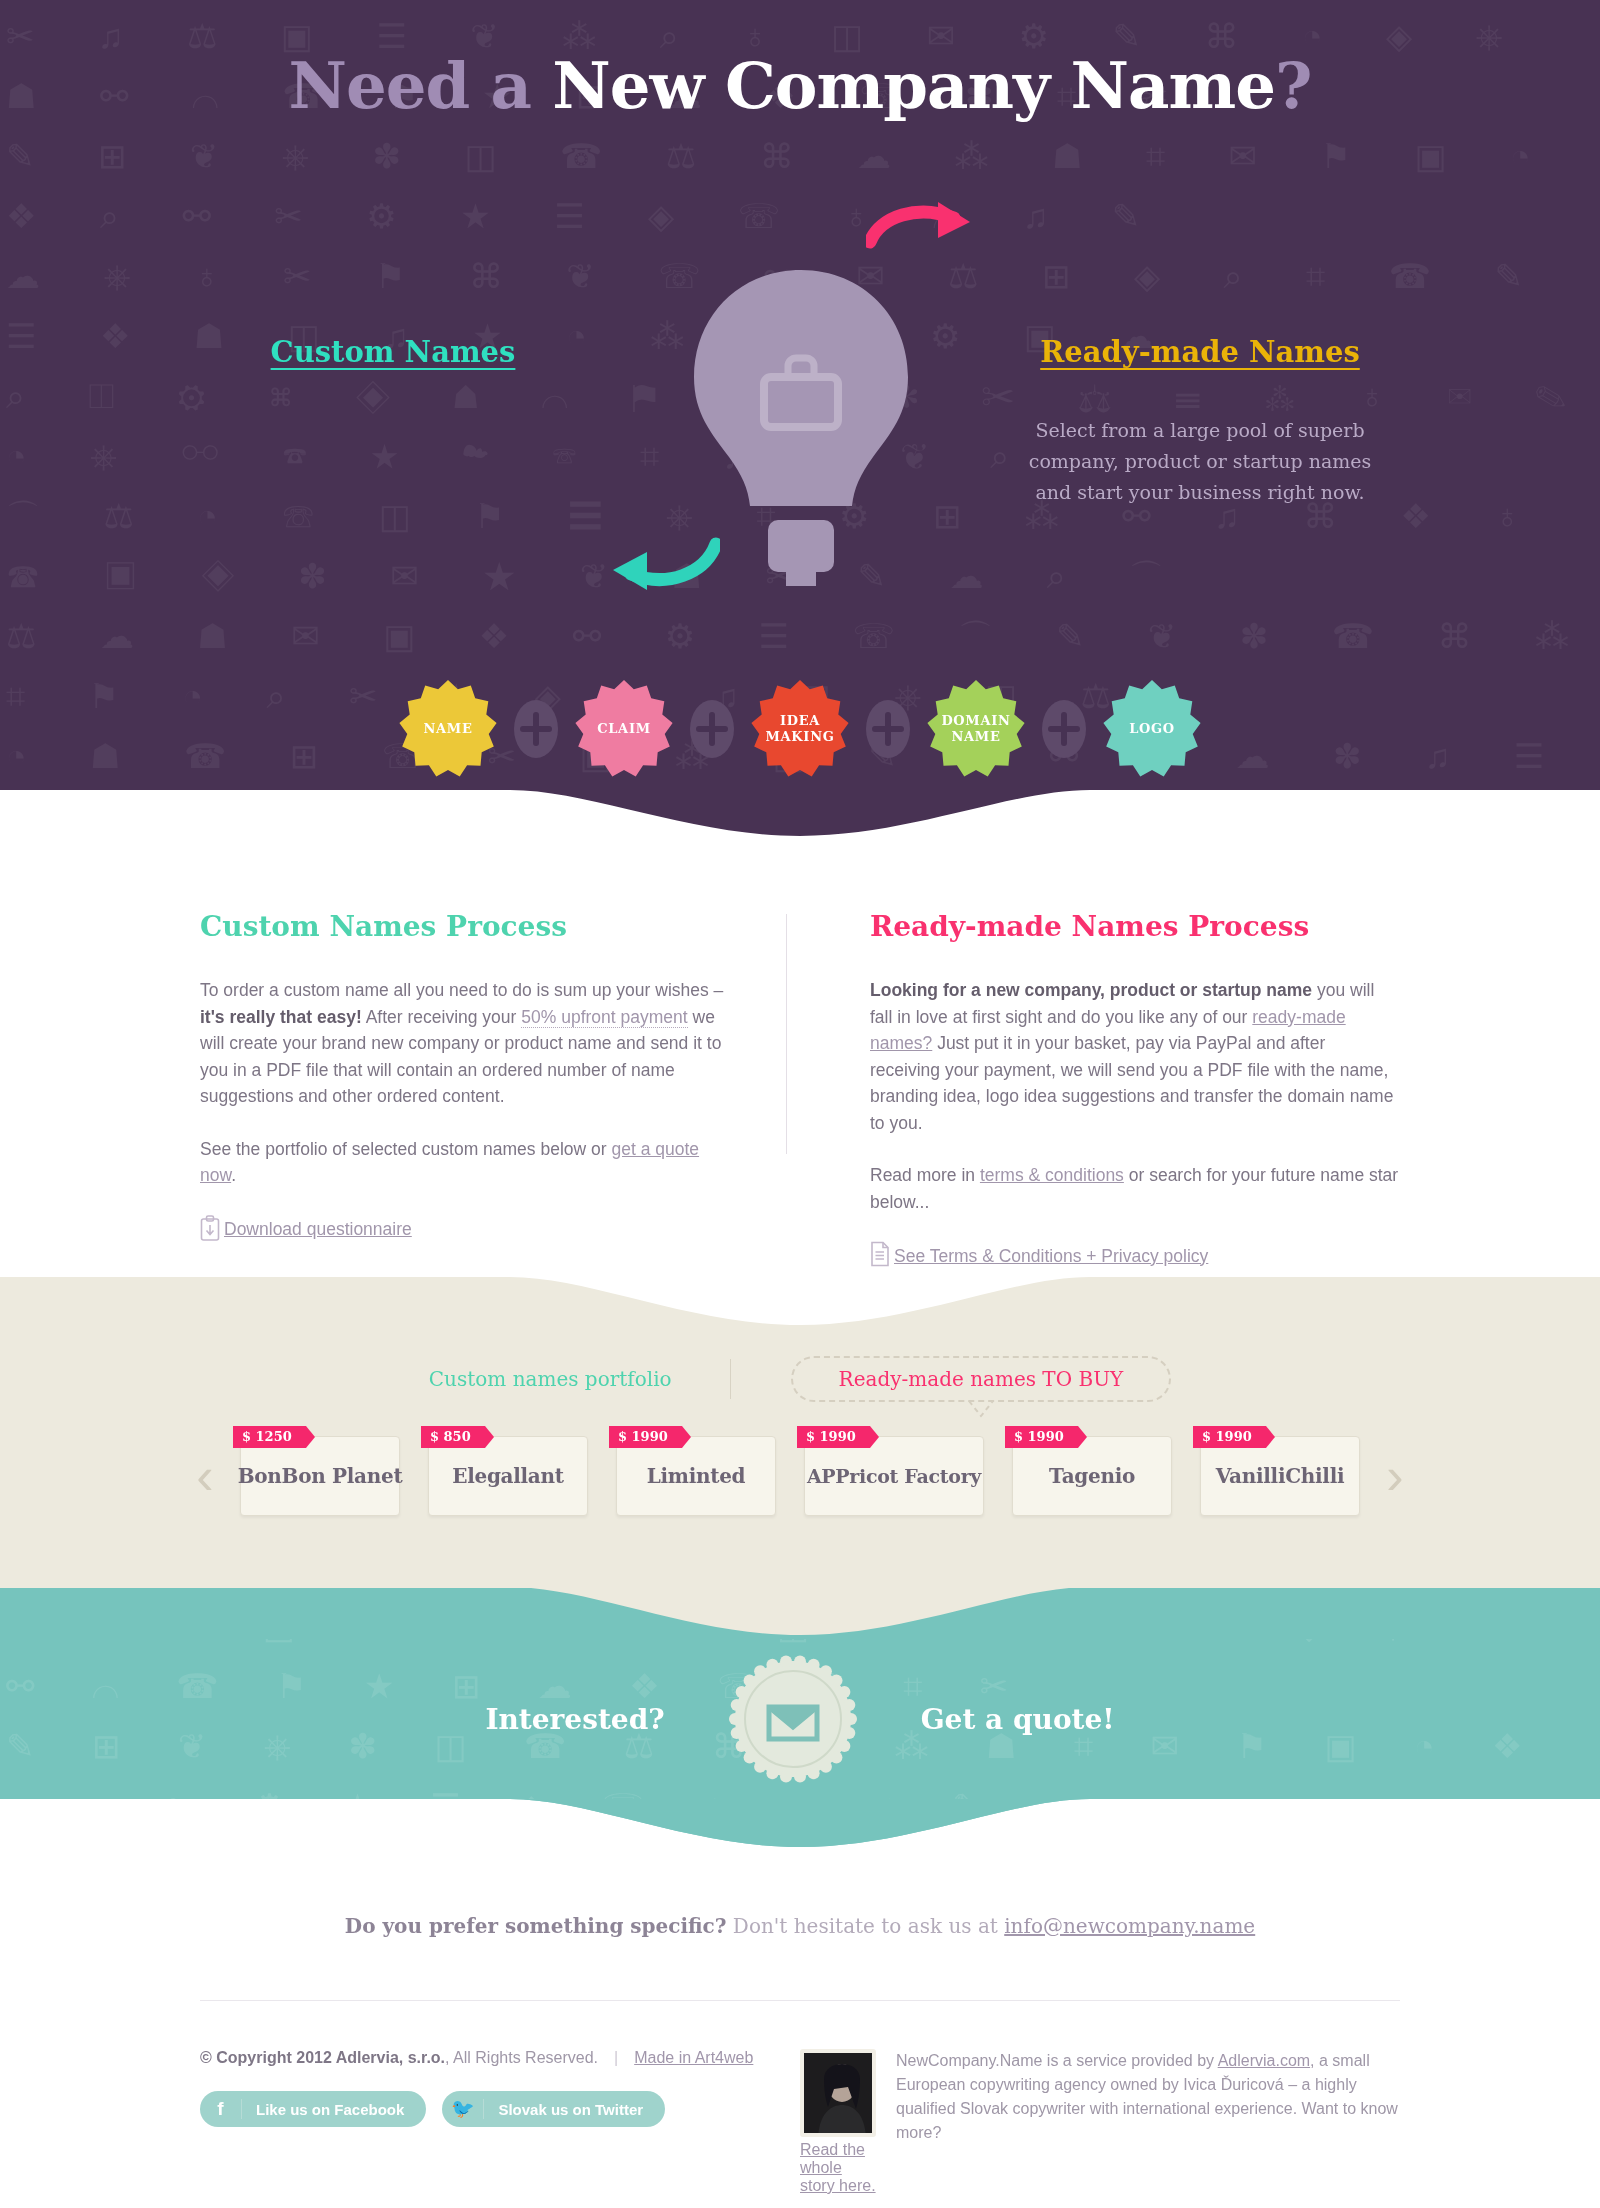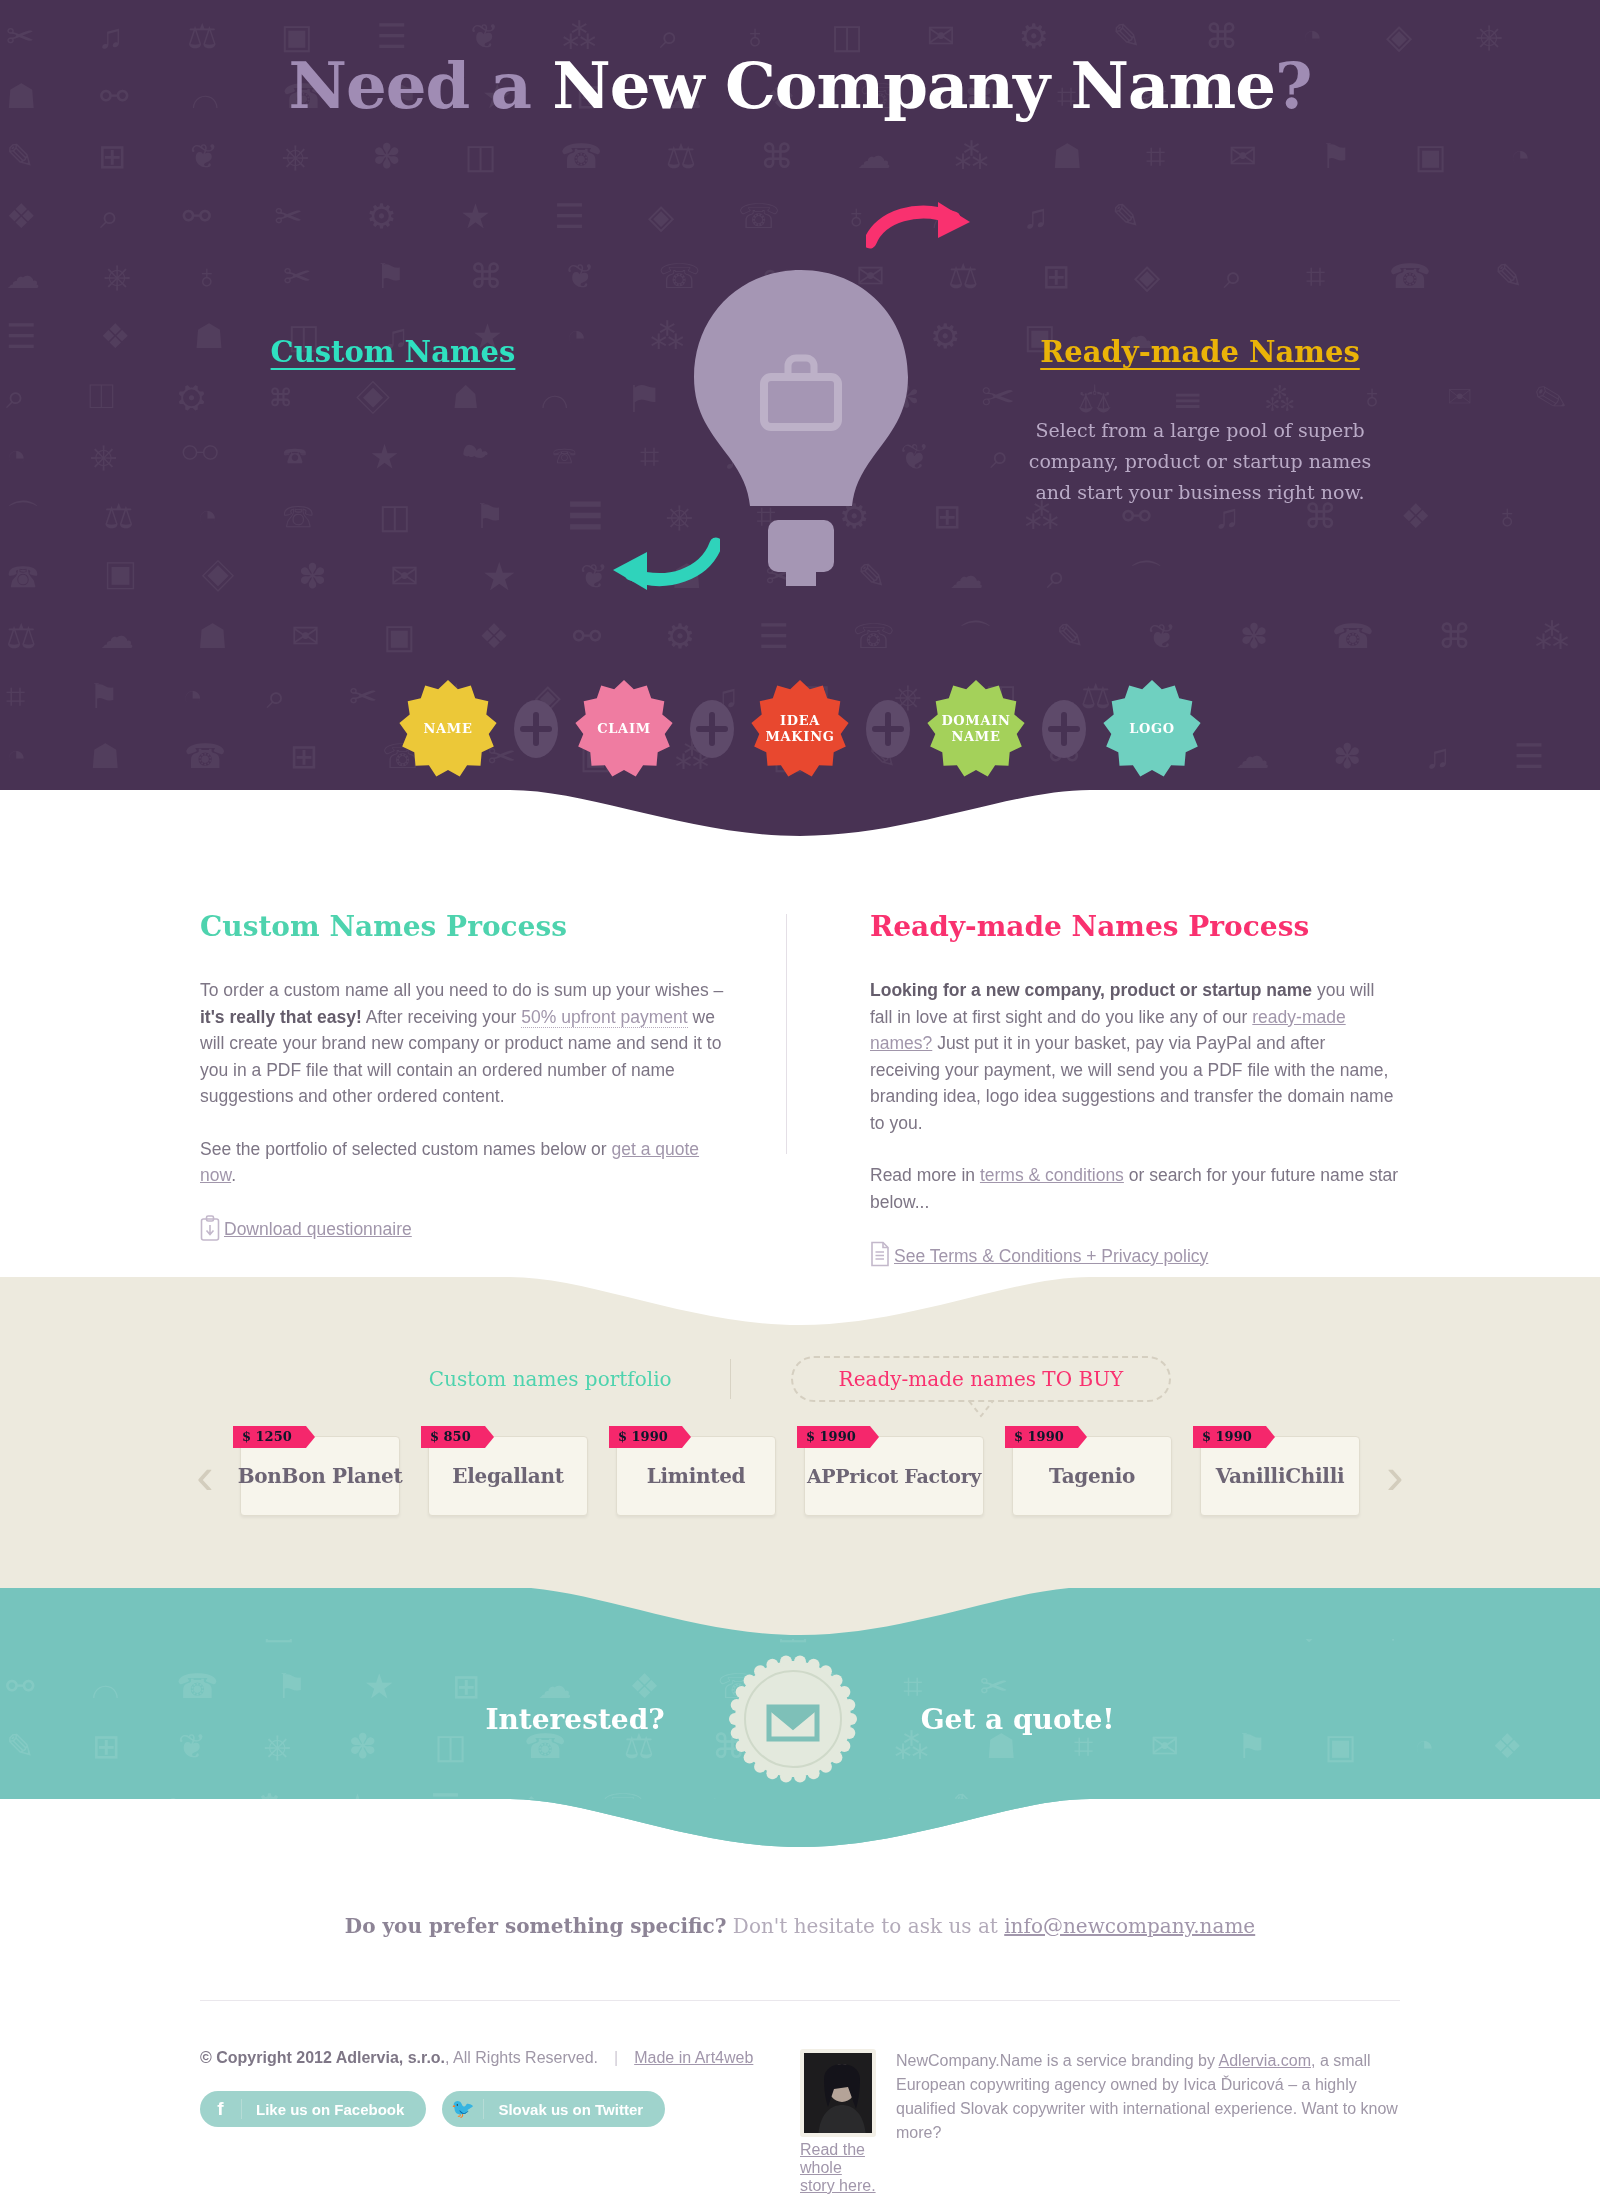--- a/index.html
+++ b/index.html
@@ -174,21 +174,21 @@
   }
   .card .nm {
     font-family:"DejaVu Serif", serif; font-size:20px; font-weight:bold;
     color:#6d6575; white-space:nowrap;
     letter-spacing:-0.3px;
   }
   .card.wide { width:180px; }
   .card.wide .nm { font-size:19px; }
   .tag {
     position:absolute; left:-8px; top:-11px; height:22px;
-    background:#f5276c; color:#0f172a;
+    background:#f5276c; color:#ffffff;
     font-family:"DejaVu Serif", serif; font-weight:bold; font-size:13px;
     padding:0 14px 0 9px;
     display:flex; align-items:center;
     line-height:22px;
   }
   .tag:after {
     content:""; position:absolute; right:-9px; top:0;
     border-top:11px solid transparent; border-bottom:11px solid transparent;
     border-left:9px solid #f5276c;
   }
@@ -535,17 +535,17 @@
             <ellipse cx="38" cy="30" rx="15" ry="19" fill="#b4a398"></ellipse>
             <path d="M14,88 C14,62 26,52 38,52 C50,52 62,62 62,88 Z" fill="#2a2a2c"></path>
             <path d="M20,26 C20,6 56,6 56,26 C56,44 52,56 52,56 L44,34 L30,36 L24,54 C24,54 20,44 20,26 Z" fill="#14131a"></path>
           </svg>
         </div>
         <div class="readstory">
           <a href="#">Read the whole story here.</a>
         </div>
       </div>
       <div class="bio">
-        <span>NewCompany.Name is a service branding by </span><a href="#">Adlervia.com</a><span>, a small European copywriting agency owned by Ivica Ďuricová – a highly qualified Slovak copywriter with international experience. Want to know more?</span>
+        <span>NewCompany.Name is a service provided by </span><a href="#">Adlervia.com</a><span>, a small European copywriting agency owned by Ivica Ďuricová – a highly qualified Slovak copywriter with international experience. Want to know more?</span>
       </div>
     </div>
   </div>
 </div>
 
 </body></html>

